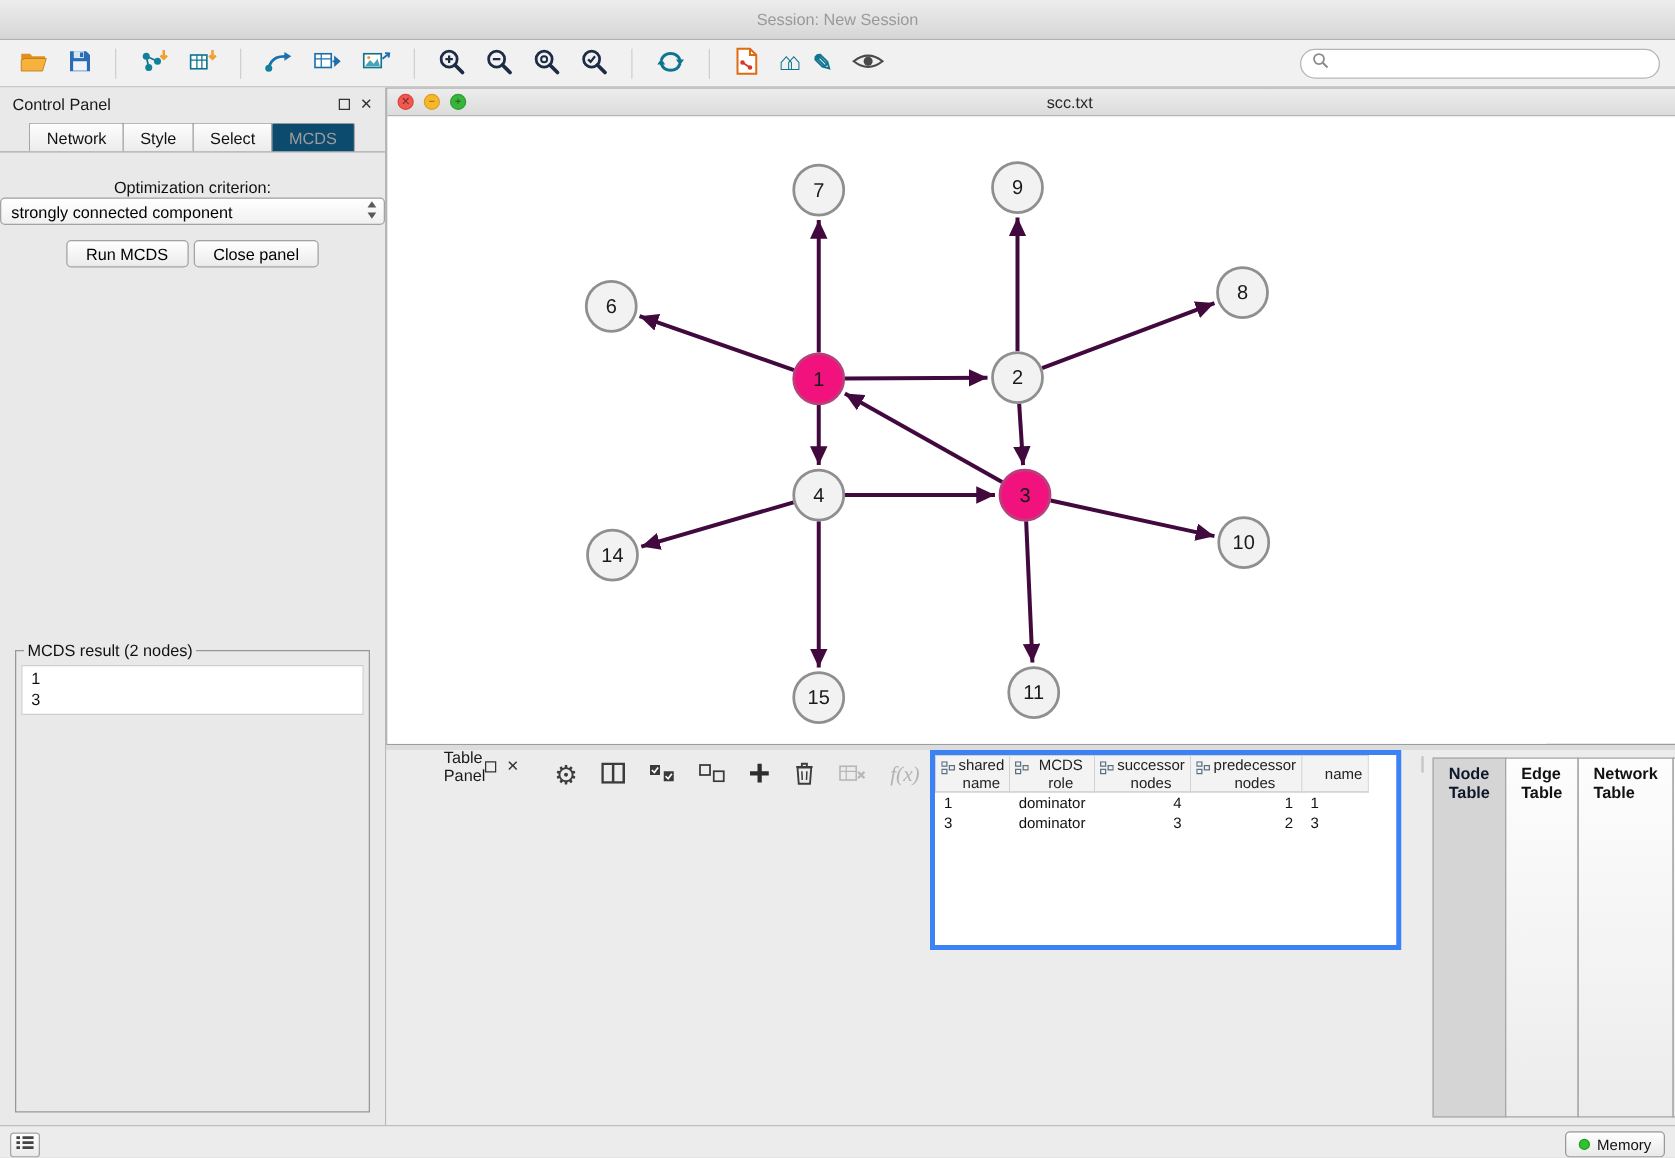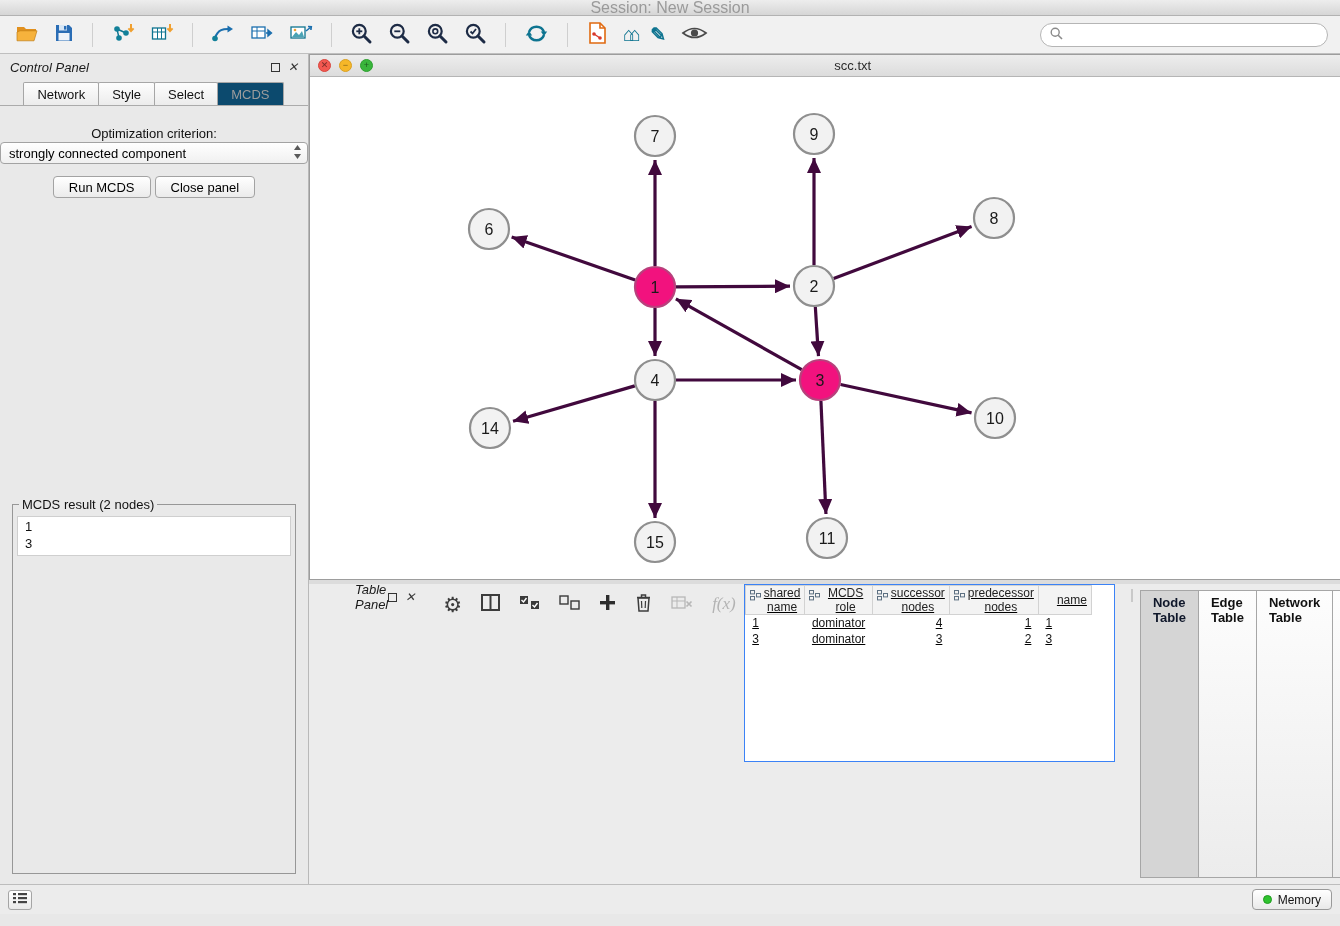--- a/index.html
+++ b/index.html
@@ -1,41 +1,41 @@
 <!DOCTYPE html>
 <html><head>
 <meta charset="utf-8">
 <style>
   * { margin:0; padding:0; box-sizing:border-box; }
   body { font-family:"Liberation Sans", sans-serif; background:#bbb; }
   .app { width:1340px; height:926px; position:relative; background:#e8e8e8; overflow:hidden;
          font-family:"Liberation Sans", sans-serif; }
 
   
-  .titlebar { height:16px; background:linear-gradient(#ededed,#d6d6d6); border-bottom:1px solid #b2b2b2;
-              display:flex; align-items:center; justify-content:center; font-size:16px; color:#9a9a9a; }
+  .titlebar { height:32px; background:linear-gradient(#ededed,#d6d6d6); border-bottom:1px solid #b2b2b2;
+              display:flex; align-items:center; justify-content:center; font-size:13px; color:#9a9a9a; }
 
   
   .toolbar { height:38px; background:#f1f1f1; border-bottom:1px solid #bfbfbf;
              display:flex; align-items:center; padding:0 12px; gap:9px; }
   .tbtn { background:none; border:none; padding:2px 3px; display:flex; align-items:center; cursor:pointer; height:30px; }
   .tb-sep { width:1px; height:24px; background:#cfcfcf; margin:0 6px; }
   .glyph-teal { color:#0e7490; font-size:19px; font-weight:bold; }
   .home-glyph { letter-spacing:-6px; font-size:20px; }
   .search-wrap { margin-left:auto; width:288px; height:24px; background:#fff; border:1px solid #b5b5b5;
                  border-radius:12px; display:flex; align-items:center; padding:0 9px; gap:6px; }
   .search-wrap input { border:none; outline:none; flex:1; font-size:13px; background:transparent; }
 
   
   .main { display:flex; height:830px; }
 
   
   .control-panel { width:399px; background:#e9e9e9; display:flex; flex-direction:column; }
   .panel-header { height:26px; display:flex; align-items:center; justify-content:space-between;
-                  padding:0 10px; font-size:13px; color:#1a1a1a;font-style:italic; }
+                  padding:0 10px; font-size:13px; color:#1a1a1a; }
   .win-btns { display:flex; gap:8px; align-items:center; }
   .win-btn { font-size:12px; color:#333; cursor:pointer; line-height:1; }
   .win-btn.sq { font-size:11px; border:1.5px solid #333; width:9px; height:9px; display:inline-block; }
   .cp-tabs { display:flex; justify-content:center; align-items:center; border-bottom:1px solid #ababab; padding-top:2px; }
   .cp-tab { padding:4px 13px 3px; border:1px solid #a6a6a6; border-bottom:none; margin-left:-1px;
             background:linear-gradient(#fdfdfd,#ececec); font-size:13px; color:#111; cursor:pointer;
             border-radius:2px 2px 0 0; }
   .cp-tab.active { background:#0c4a6e; color:#9c9c9c; }
   .cp-body { flex:1; display:flex; flex-direction:column; padding-top:20px; }
   .opt-label { text-align:center; font-size:13px; color:#111; }
@@ -70,21 +70,21 @@
 
   
   .h-divider { height:4px; background:#dcdcdc; cursor:row-resize; }
 
   
   .table-panel { flex:1; background:#ececec; display:flex; flex-direction:row;padding-left:36px; }
   .tp-toolbar { height:40px; display:flex; align-items:center; gap:19px; padding:0 0 0 18px; }
   .tp-icon { background:none; border:none; display:flex; align-items:center; cursor:pointer; }
   .gear-glyph { font-size:21px; color:#3c3c3c; line-height:1; }
   .fx { font-family:"Liberation Serif", serif; font-style:italic; font-size:17px; color:#b3b3b3; }
-  .table-wrap { margin:0 8px; background:#fff; border:1px solid #3b82f6; height:178px; overflow:hidden;text-decoration:underline; }
+  .table-wrap { margin:0 8px; background:#fff; border:4px solid #3b82f6; height:160px; overflow:hidden; }
   table.node-table { border-collapse:collapse; font-size:12px; table-layout:fixed; }
   .node-table th { background:#f3f3f3; border:1px solid #d2d2d2; height:19px; font-weight:normal;
                    font-size:12px; color:#222; position:relative; text-align:center; padding:0 4px 0 18px; }
   .node-table th .hicon { position:absolute; left:4px; top:4px; }
   .node-table td { height:16px; padding:0 7px; font-size:12px; color:#111; }
   .node-table td.al-r { text-align:right; }
   .scroll-strip { margin:5px 8px 0; height:13px; background:#e2e2e2; border:1px solid #c9c9c9; }
   .table-tabs { display:flex; justify-content:center; margin:6px 0 6px; }
   .t-tab { padding:4px 12px 3px; border:1px solid #a6a6a6; margin-left:-1px; font-size:13px; font-weight:bold;
            background:linear-gradient(#fdfdfd,#ececec); color:#111; cursor:pointer; }

